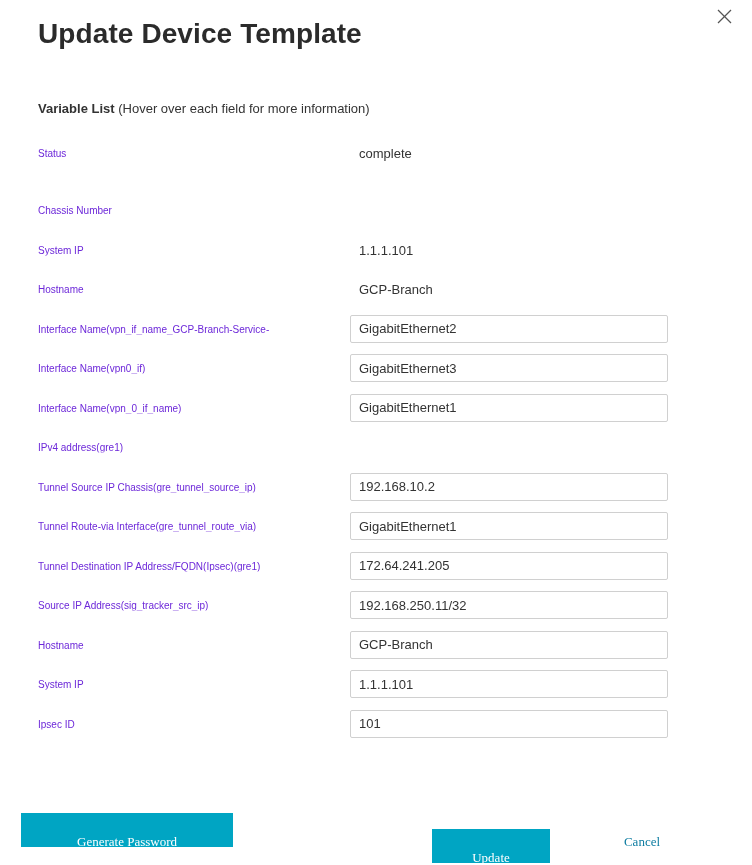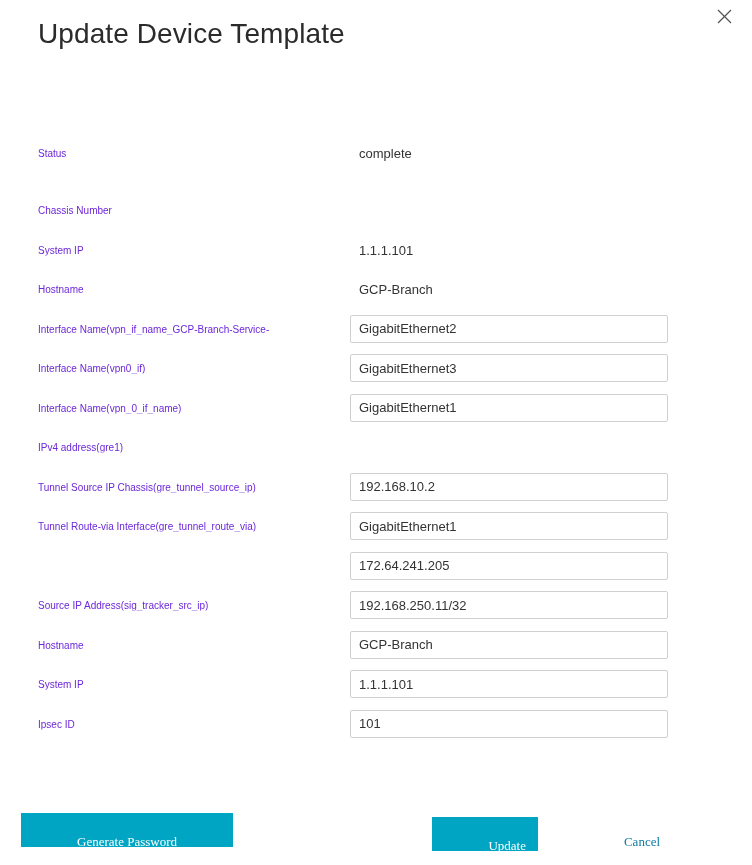--- a/index.html
+++ b/index.html
@@ -36,21 +36,21 @@
     line-height: 1;
     background: none;
     border: none;
     padding: 0;
   }
   .title {
     position: absolute;
     left: 38px;
     top: 18px;
     font-size: 28px;
-    font-weight: 400;
+    font-weight: 700;
     color: #2b2b2b;
     letter-spacing: 0.1px;
   }
   .var-list-header {
     position: absolute;
     left: 38px;
     top: 101px;
     font-size: 13px;
     color: #333;
   }
@@ -135,23 +135,22 @@
   }
   .btn-generate {
     position: absolute;
     left: 21px;
     top: 0;
     width: 212px;
   }
   .btn-update {
     position: absolute;
     left: 432px;
-    top: 4px;
-    width: 106px;
-    text-align: right;
+    top: 16px;
+    width: 118px;
   }
   .btn-link {
     position: absolute;
     left: 590px;
     top: 0;
     width: 104px;
     background: transparent;
     color: #0d7ca1;
   }
 </style>
@@ -162,20 +161,24 @@
 
   <button class="close-btn" aria-label="close">
     <svg width="15" height="15" viewBox="0 0 15 15">
       <line x1="1" y1="1" x2="14" y2="14" stroke="#555" stroke-width="1.3"></line>
       <line x1="14" y1="1" x2="1" y2="14" stroke="#555" stroke-width="1.3"></line>
     </svg>
   </button>
 
   <div class="title">Update Device Template</div>
 
+  <div class="var-list-header">
+    <span class="bold">Variable List</span>
+    <span class="hint">(Hover over each field for more information)</span>
+  </div>
 
   <div class="form">
 
     <div class="row">
       <span class="lbl">Status</span>
       <span class="static-val">complete</span>
     </div>
 
     <div class="spacer-row"></div>
 
@@ -217,20 +220,21 @@
       <span class="lbl">Tunnel Source IP Chassis(gre_tunnel_source_ip)</span>
       <input class="txt" type="text" value="192.168.10.2" style="">
     </div>
 
     <div class="row">
       <span class="lbl">Tunnel Route-via Interface(gre_tunnel_route_via)</span>
       <input class="txt" type="text" value="GigabitEthernet1" style="">
     </div>
 
     <div class="row">
+      <span class="lbl">Tunnel Destination IP Address/FQDN(Ipsec)(gre1)</span>
       <input class="txt" type="text" value="172.64.241.205" style="">
     </div>
 
     <div class="row">
       <span class="lbl">Source IP Address(sig_tracker_src_ip)</span>
       <input class="txt" type="text" value="192.168.250.11/32" style="">
     </div>
 
     <div class="row">
       <span class="lbl">Hostname</span>

